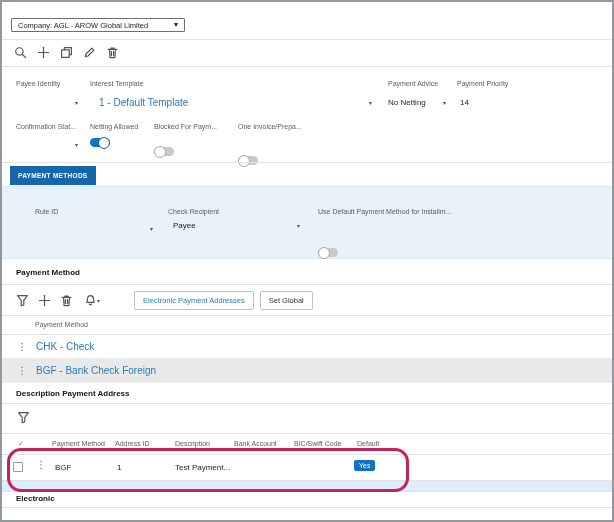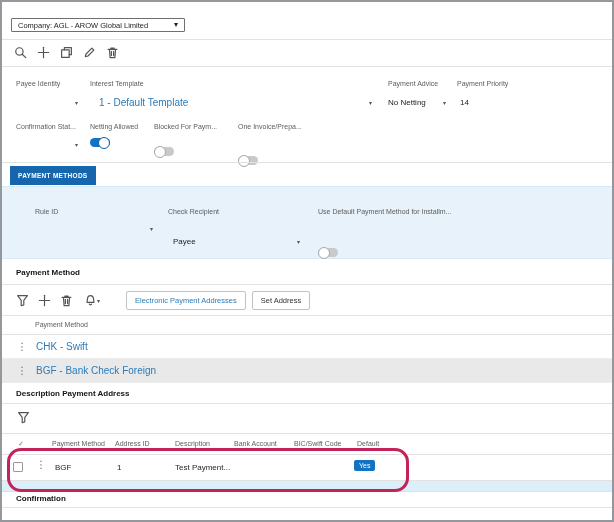--- a/index.html
+++ b/index.html
@@ -122,21 +122,21 @@
 
   <div class="panel abs" style="left:0;top:184px;width:614px;height:73px"></div>
 
   <span class="lbl abs" style="left:33px;top:206px">Rule ID</span>
   <div class="field abs" style="left:33px;top:220px;width:118px;height:14px">
     <span></span>
       <span class="caret">▾</span>
   </div>
 
   <span class="lbl abs" style="left:166px;top:206px">Check Recipient</span>
-  <div class="field abs" style="left:166px;top:232px;width:132px;height:15px;padding-left:5px">
+  <div class="field abs" style="left:166px;top:216px;width:132px;height:15px;padding-left:5px">
     <span class="val">Payee</span>
     <span class="caret">▾</span>
   </div>
 
   <span class="lbl abs" style="left:316px;top:206px">Use Default Payment Method for Installm...</span>
   <div class="toggle abs" style="left:316px;top:219px"></div>
 
   <span class="sect-title abs" style="left:14px;top:266px">Payment Method</span>
   <div class="divider" style="top:282px"></div>
 
@@ -157,31 +157,31 @@
           <path d="M2 3.2 H10 M4.5 3.2 V2 H7.5 V3.2 M3.2 3.2 L3.8 10.8 H8.2 L8.8 3.2 M5 5 V8.8 M7 5 V8.8"></path>
         </svg>
     </span>
     <span class="icon-btn" style="width:24px">
       <svg width="13" height="13" viewBox="0 0 12 12">
           <path d="M6 1.5 C4.3 1.5 3.3 2.8 3.2 4.5 L2.8 7.8 H9.2 L8.8 4.5 C8.7 2.8 7.7 1.5 6 1.5 Z"></path>
           <path d="M4.9 9.3 A1.2 1.2 0 0 0 7.1 9.3"></path>
         </svg>
       <span class="caret">▾</span>
     </span>
-    <button class="btn blue" style="margin-left:16px">Electronic Payment Addresses</button>
-    <button class="btn dark">Set Address</button>
+    <button class="btn blue" style="margin-left:24px">Electronic Payment Addresses</button>
+    <button class="btn dark">Set Global</button>
   </div>
 
   <div class="divider" style="top:313px"></div>
   <span class="lbl abs" style="left:33px;top:319px">Payment Method</span>
   <div class="divider" style="top:332px"></div>
 
   <div class="grid-row abs" style="top:333px">
     <span class="kebab">⋮</span>
-    <span class="link">CHK - Swift</span>
+    <span class="link">CHK - Check</span>
   </div>
   <div class="grid-row abs selected" style="top:357px">
     <span class="kebab">⋮</span>
     <span class="link">BGF - Bank Check Foreign</span>
   </div>
 
   <span class="sect-title abs" style="left:14px;top:387px">Description Payment Address</span>
   <div class="divider" style="top:401px"></div>
 
   <span class="icon-btn abs" style="left:13px;top:407px">
@@ -207,18 +207,18 @@
   <span class="val abs" style="left:115px;top:461px">1</span>
   <span class="val abs" style="left:173px;top:461px">Test Payment...</span>
   <span class="val abs" style="left:232px;top:461px"></span>
   <span class="val abs" style="left:292px;top:461px"></span>
   <span class="badge abs" style="left:352px;top:458px">Yes</span>
   <div class="divider" style="top:478px"></div>
 
   <div class="strip abs" style="left:0;top:479px;width:614px;height:10px"></div>
   <div class="divider" style="top:489px"></div>
 
-  <span class="sect-title abs" style="left:14px;top:492px">Confirmation</span>
+  <span class="sect-title abs" style="left:14px;top:492px">Electronic</span>
   <div class="divider" style="top:505px"></div>
 
   <div class="annotation abs" style="left:5px;top:446px;width:402px;height:44px"></div>
 
 </div>
 
 </body></html>

